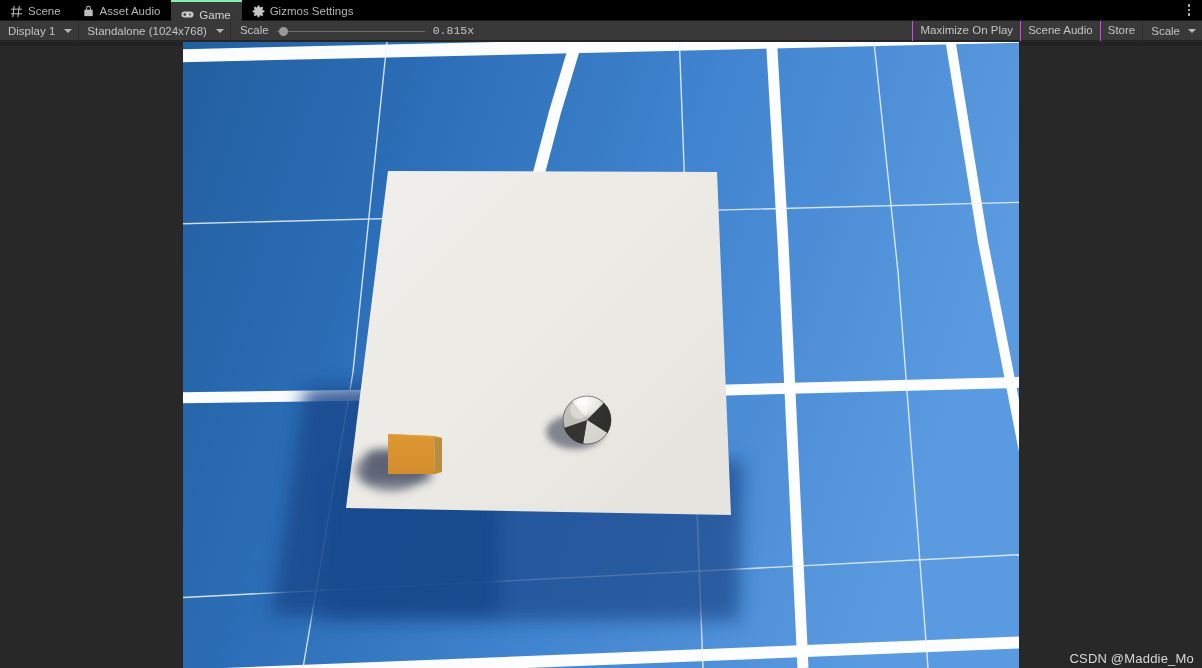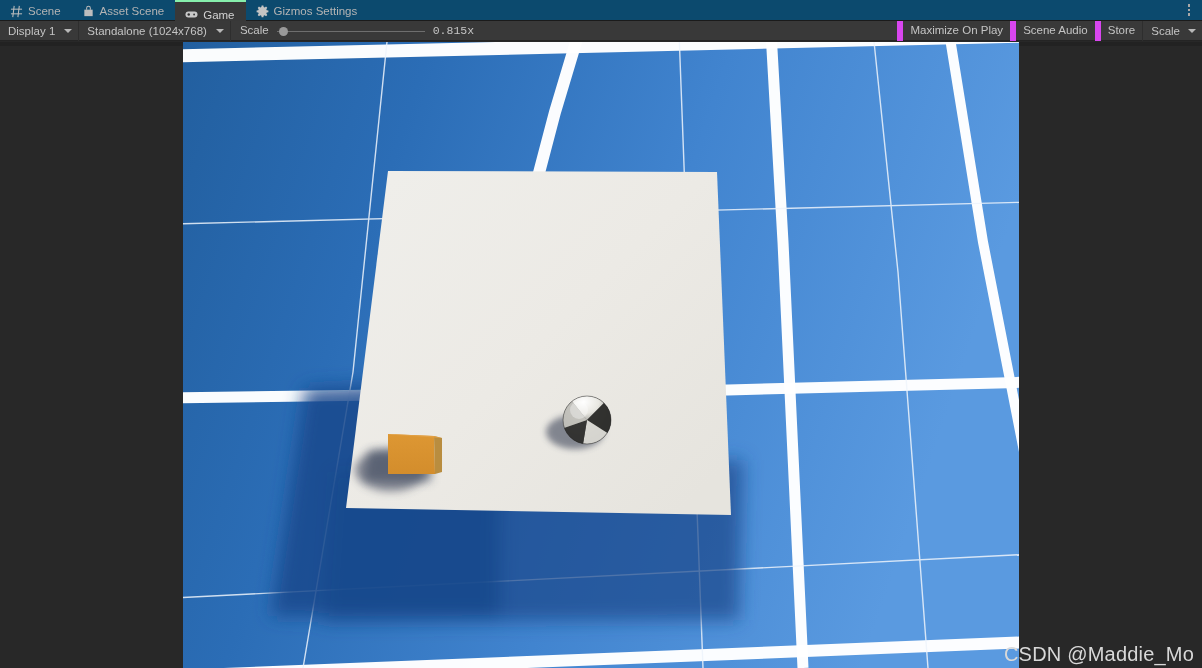--- a/index.html
+++ b/index.html
@@ -16,21 +16,21 @@
     font-family: "Liberation Sans", sans-serif;
     -webkit-font-smoothing: antialiased;
     user-select: none;
   }
 
   
   #tabbar {
     position: absolute;
     left: 0; top: 0;
     width: 1202px; height: 21px;
-    background: #0c4a6e;
+    background: #000000;
     border-bottom: 1px solid #1b1b1b;
     display: flex;
     align-items: stretch;
     box-sizing: border-box;
   }
   .tab {
     display: flex;
     align-items: center;
     gap: 5px;
     padding: 0 11px 0 10px;
@@ -154,21 +154,21 @@
     color: #c4c4c4;
     line-height: 1;
     min-width: 38px;
     font-family: Liberation Mono, monospace;
   }
   #toolbar-spacer { flex: 1 1 auto; }
   #right-tools {
     display: flex;
     align-items: stretch;
   }
-  #right-tools .tb-btn { border-left: 6px solid #d946ef; }
+  #right-tools .tb-btn { border-left: 1px solid #d946ef; }
   #gizmos-btn {
     display: flex;
     align-items: center;
     gap: 8px;
     padding: 0 6px 0 8px;
     height: 20px;
     box-sizing: border-box;
     border-left: 1px solid #2e2e2e;
     cursor: default;
     color: #c4c4c4;
@@ -201,21 +201,21 @@
     left: 0; top: 0; right: 0;
     height: 4px;
     background: #222222;
   }
 
   
   #watermark {
     position: absolute;
     right: 8px;
     bottom: 2px;
-    font-size: 20px;
+    font-size: 13px;
     color: #d8d8d8;
     letter-spacing: 0.2px;
     white-space: nowrap;
     pointer-events: none;
   }
 </style>
 </head>
 <body>
 
 <div id="root">
@@ -236,21 +236,21 @@
       <span class="tlabel">Scene</span>
     </div>
 
     <div class="tab">
       <span class="tabicon">
         <svg viewBox="0 0 14 14" width="13" height="13">
           <path d="M2.5 5 H11.5 V12 H2.5 Z" fill="#bdbdbd"></path>
           <path d="M5 5 V3.4 A2 2 0 0 1 9 3.4 V5" fill="none" stroke="#bdbdbd" stroke-width="1.1"></path>
         </svg>
       </span>
-      <span class="tlabel">Asset Scene</span>
+      <span class="tlabel">Asset Audio</span>
     </div>
 
     <div class="tab active">
       <span class="tabicon">
         <svg viewBox="0 0 16 12" width="14" height="11">
           <rect x="0.6" y="2.4" width="14.8" height="7.2" rx="3.6" fill="#c9c9c9"></rect>
           <circle cx="4.6" cy="6" r="1.55" fill="#2f2f2f"></circle>
           <circle cx="11.2" cy="6" r="1.1" fill="#2f2f2f"></circle>
         </svg>
       </span>

